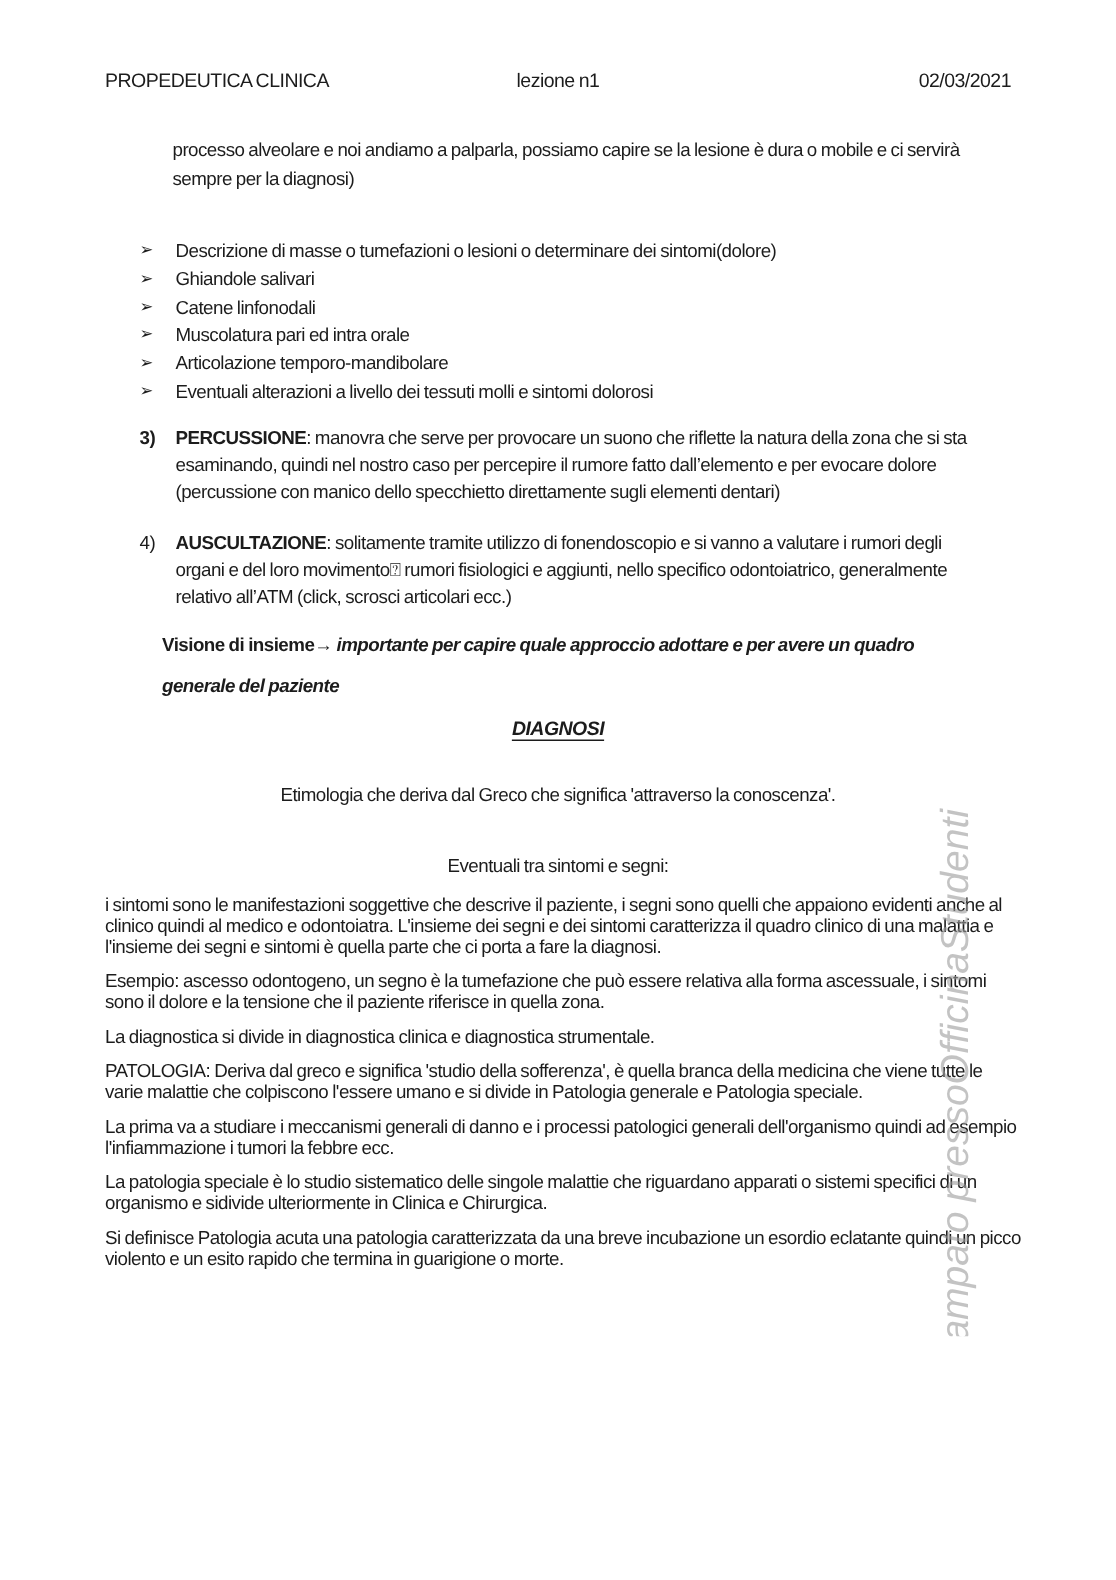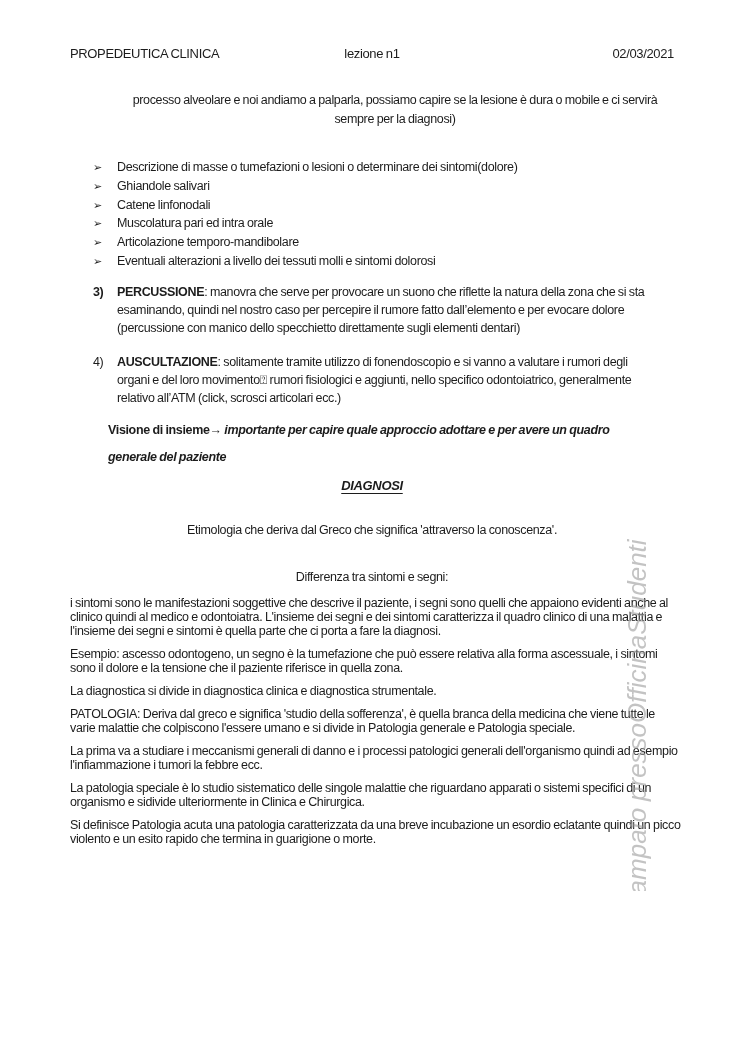--- a/index.html
+++ b/index.html
@@ -32,21 +32,20 @@
     left: 0;
     right: 0;
     text-align: center;
   }
   .doc-header { position: relative; }
   p, ul, h2 { margin: 0; padding: 0; }
   .intro {
     margin: 30px 0 0 45px;
     width: 560px;
     line-height: 19px;
-    text-align: center;
   }
   .bullets {
     list-style: none;
     margin: 29px 0 0 23px;
     line-height: 18.8px;
   }
   .bullets li {
     display: flex;
   }
   .bullet-marker {
@@ -171,21 +170,21 @@
     <span class="num-cell">4)</span>
     <span class="num-body"><span class="term">AUSCULTAZIONE</span><span>: solitamente tramite utilizzo di fonendoscopio e si vanno a valutare i rumori degli organi e del loro movimento⍰ rumori fisiologici e aggiunti, nello specifico odontoiatrico, generalmente relativo all’ATM (click, scrosci articolari ecc.)</span></span>
   </div>
 
   <p class="vision"><span class="v-bold">Visione di insieme</span><span class="v-bold">→ </span><span class="v-italic">importante per capire quale approccio adottare e per avere un quadro generale del paziente</span></p>
 
   <h2 class="diagnosi">DIAGNOSI</h2>
 
   <p class="center-line">Etimologia che deriva dal Greco che significa 'attraverso la conoscenza'.</p>
 
-  <p class="center-line">Differenza tra sintomi e segni:</p>
+  <p class="center-line">Eventuali tra sintomi e segni:</p>
 
   <p class="body-par first-body">i sintomi sono le manifestazioni soggettive che descrive il paziente, i segni sono quelli che appaiono evidenti anche al clinico quindi al medico e odontoiatra. L'insieme dei segni e dei sintomi caratterizza il quadro clinico di una malattia e l'insieme dei segni e sintomi è quella parte che ci porta a fare la diagnosi.</p>
   <p class="body-par">Esempio: ascesso odontogeno, un segno è la tumefazione che può essere relativa alla forma ascessuale, i sintomi sono il dolore e la tensione che il paziente riferisce in quella zona.</p>
   <p class="body-par">La diagnostica si divide in diagnostica clinica e diagnostica strumentale.</p>
   <p class="body-par">PATOLOGIA: Deriva dal greco e significa 'studio della sofferenza', è quella branca della medicina che viene tutte le varie malattie che colpiscono l'essere umano e si divide in Patologia generale e Patologia speciale.</p>
   <p class="body-par">La prima va a studiare i meccanismi generali di danno e i processi patologici generali dell'organismo quindi ad esempio l'infiammazione i tumori la febbre ecc.</p>
   <p class="body-par">La patologia speciale è lo studio sistematico delle singole malattie che riguardano apparati o sistemi specifici di un organismo e sidivide ulteriormente in Clinica e Chirurgica.</p>
   <p class="body-par">Si definisce Patologia acuta una patologia caratterizzata da una breve incubazione un esordio eclatante quindi un picco violento e un esito rapido che termina in guarigione o morte.</p>
 
   <div class="watermark">stampato pressoOfficinaStudenti</div>

